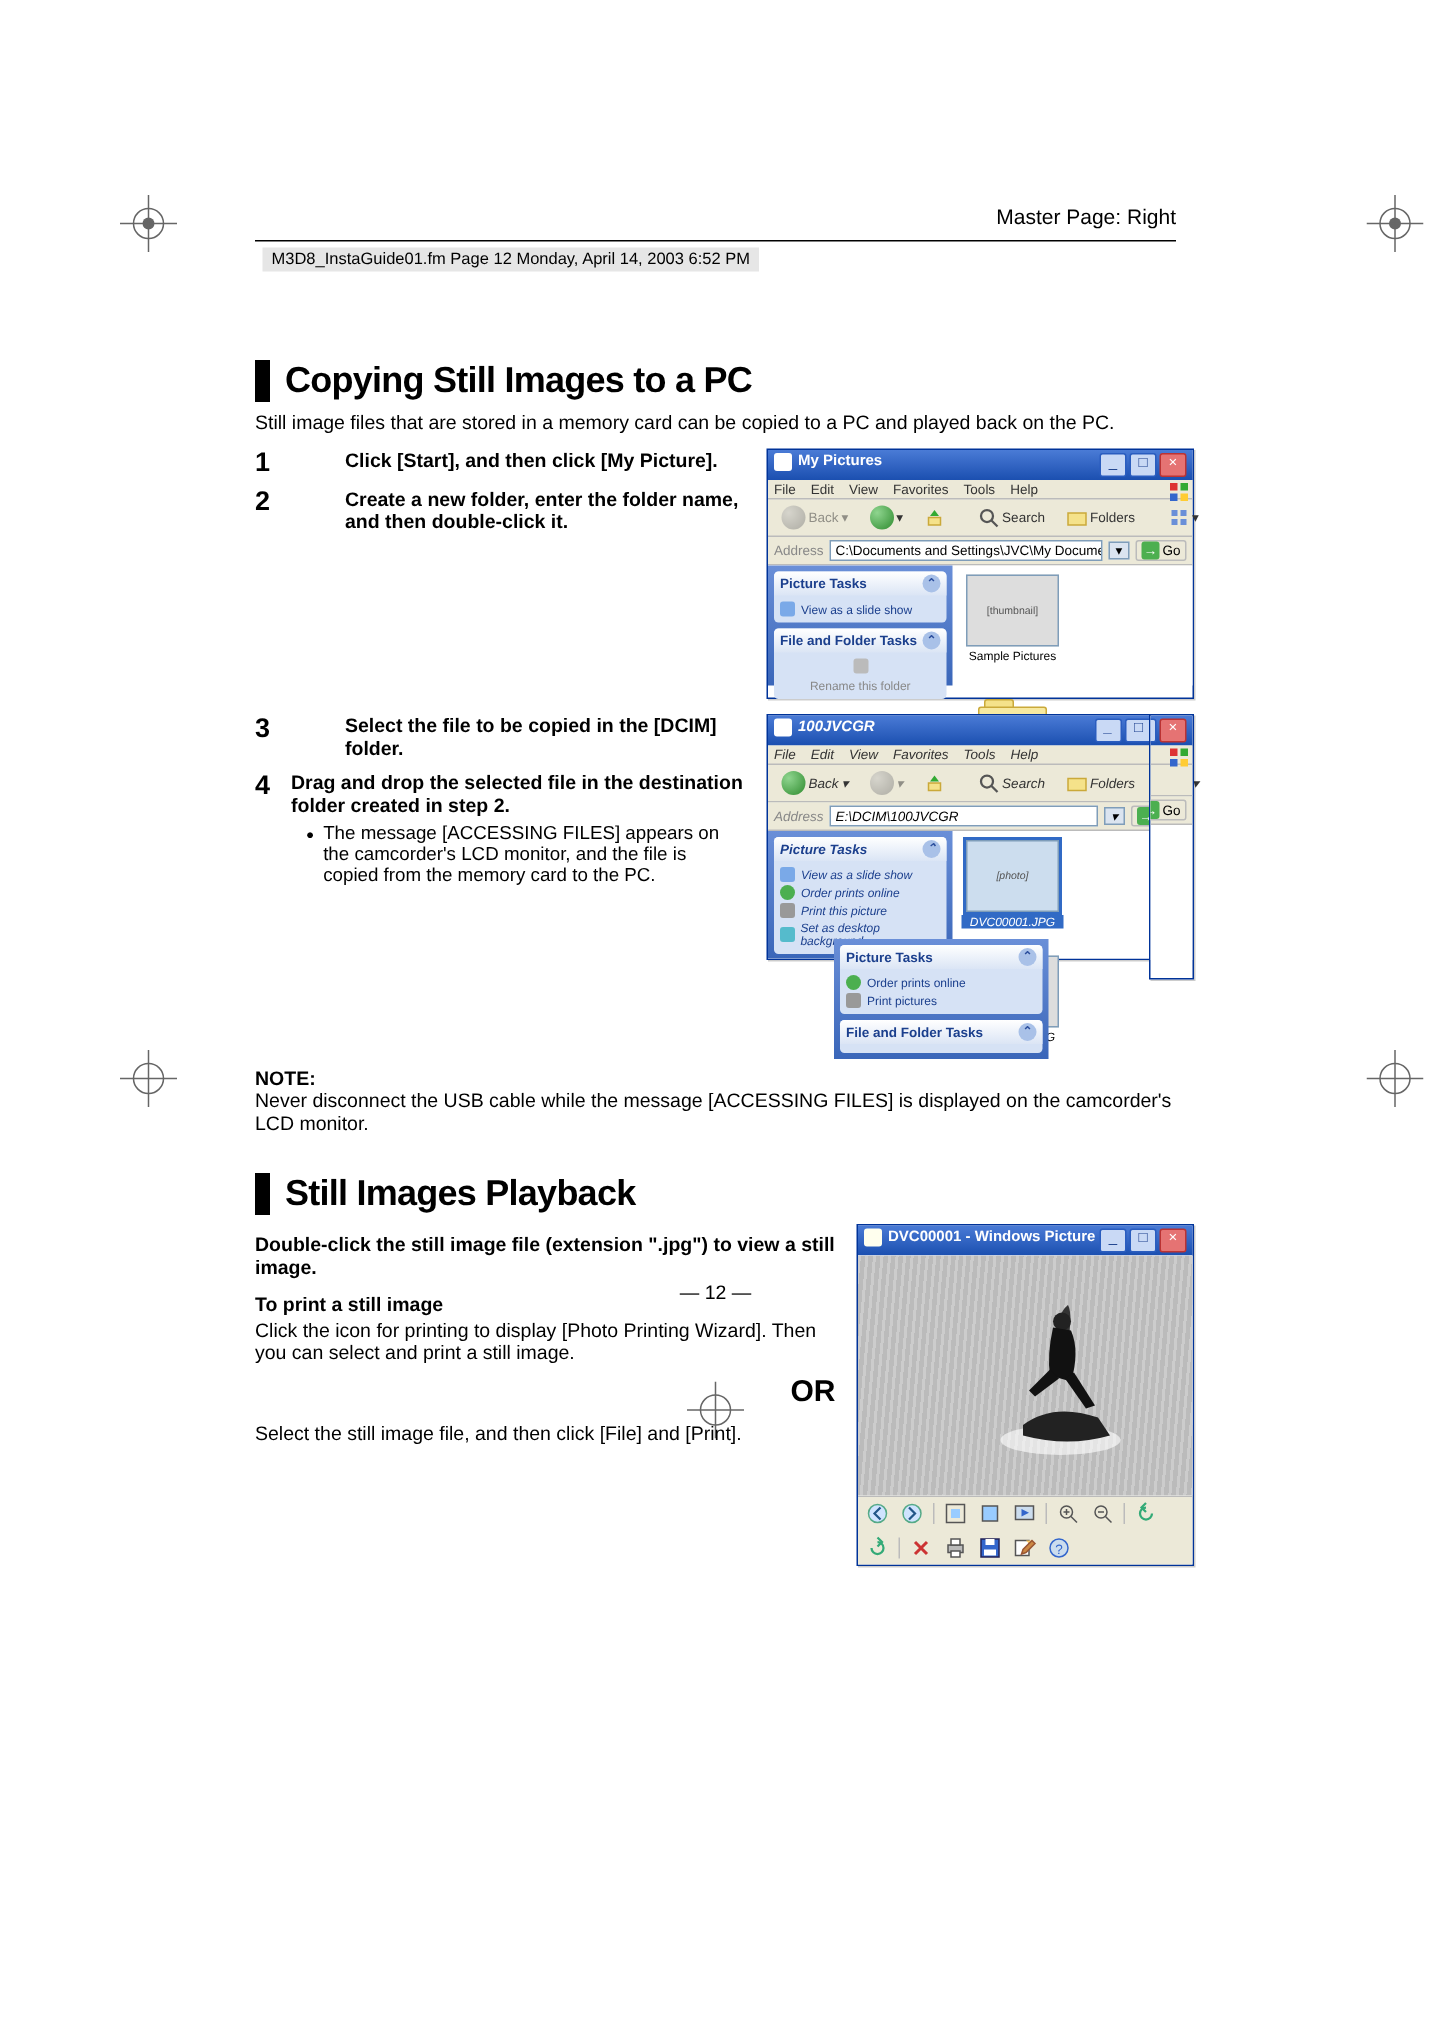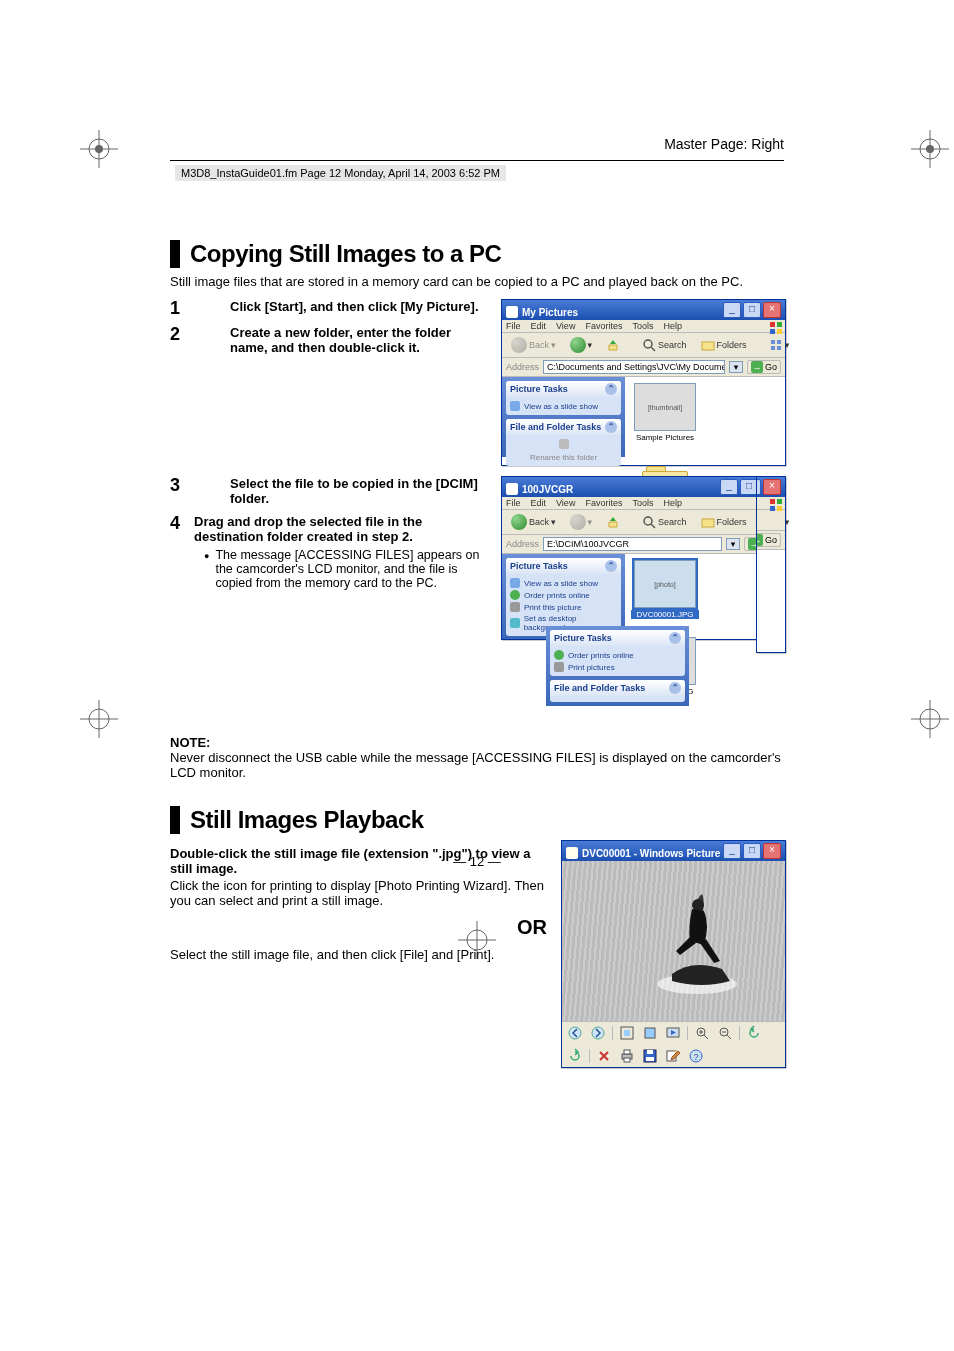--- a/index.html
+++ b/index.html
@@ -50,21 +50,21 @@
     top: 165px;
     left: 175px;
     font-size: 11px;
     background: #e6e6e6;
     padding: 2px 6px;
   }
   .content {
     position: absolute;
     top: 220px;
     left: 170px;
-    right: 168px;
+    right: 158px;
   }
   h2.sec {
     font-family: "Arial Narrow", Arial, sans-serif;
     font-weight: bold;
     font-size: 24px;
     margin: 20px 0 6px 0;
     padding-left: 10px;
     border-left: 10px solid #000;
     letter-spacing: -0.5px;
   }
@@ -92,21 +92,21 @@
     flex-shrink: 0;
   }
   .step-body { flex: 1; font-size: 13px; }
   .step-body.bold { font-weight: bold; margin-left: 36px; }
   .bullet {
     margin: 4px 0 0 10px;
     font-size: 12.5px;
     display: flex;
   }
   .bullet::before { content: "●"; margin-right: 6px; font-size: 9px; line-height: 16px; }
-  .note-hd { font-weight: bold; font-size: 13px; margin-top: 24px; }
+  .note-hd { font-weight: bold; font-size: 13px; margin-top: 0; }
   .note-body { font-size: 13px; }
   .sub-bold { font-weight: bold; font-size: 13px; margin: 6px 0 2px 0; }
   .or-line {
     text-align: right;
     font-weight: bold;
     font-size: 20px;
     margin: 8px 0;
   }
   .body-p { font-size: 13px; margin: 0 0 4px 0; }
   .page-num {
@@ -125,21 +125,21 @@
     font-size: 9px;
     color: #000;
     margin-bottom: 10px;
     box-shadow: 1px 1px 0 rgba(0,0,0,.2);
   }
   .titlebar {
     background: linear-gradient(#4a7bd6, #1b4fb0);
     color: #fff;
     padding: 2px 4px;
     display: flex;
-    align-items: flex-end;
+    align-items: flex-start;
     height: 16px;
   }
   .titlebar .icon {
     width: 12px; height: 12px; background:#fff; margin-right:4px; border-radius:2px;
     display:inline-block;
   }
   .titlebar .ttl { flex:1; font-size:10px; font-weight:bold; white-space:nowrap; overflow:hidden; }
   .win-btns { display:flex; gap:2px; }
   .win-btn {
     width:16px; height:14px; background:#c9d9f5; border:1px solid #2a5dbf;
@@ -491,21 +491,21 @@
             <div style="height:20px;background:#ece9d8;border-bottom:1px solid #bbb;"></div>
             <div class="addrbar" style="justify-content:flex-end;">
               <span class="go-btn">
                   <span class="go-sq">→</span>
                   <span>Go</span>
                 </span>
             </div>
             <div style="flex:1;background:#fff;height:90px;"></div>
           </div>
 
-          <div class="win" style="width:280px; position:absolute; top:0; left:0;">
+          <div class="win" style="width:280px; position:absolute; top:0; left:0;font-style:italic;">
             <div class="titlebar">
               <span class="icon"></span>
               <span class="ttl">100JVCGR</span>
               <div class="win-btns">
                 <span class="win-btn">_</span>
                 <span class="win-btn">□</span>
                 <span class="win-btn close">×</span>
               </div>
             </div>
             <div class="menubar">
@@ -632,20 +632,21 @@
     </div>
 
     <div class="note-hd">NOTE:</div>
     <div class="note-body">Never disconnect the USB cable while the message [ACCESSING FILES] is displayed on the camcorder's LCD monitor.</div>
 
     <h2 class="sec" style="margin-top:26px;">Still Images Playback</h2>
 
     <div class="row">
       <div class="col-text">
         <p class="sub-bold">Double-click the still image file (extension ".jpg") to view a still image.</p>
+        <p class="sub-bold" style="font-weight:bold;margin-top:10px;">To print a still image</p>
         <p class="body-p">Click the icon for printing to display [Photo Printing Wizard]. Then you can select and print a still image.</p>
         <div class="or-line">OR</div>
         <p class="body-p">Select the still image file, and then click [File] and [Print].</p>
       </div>
       <div class="col-img" style="width:225px;">
         <div class="win viewer">
           <div class="titlebar">
             <span class="icon" style="background:#ffe;"></span>
             <span class="ttl">DVC00001 - Windows Picture and Fax Vie…</span>
             <div class="win-btns">

